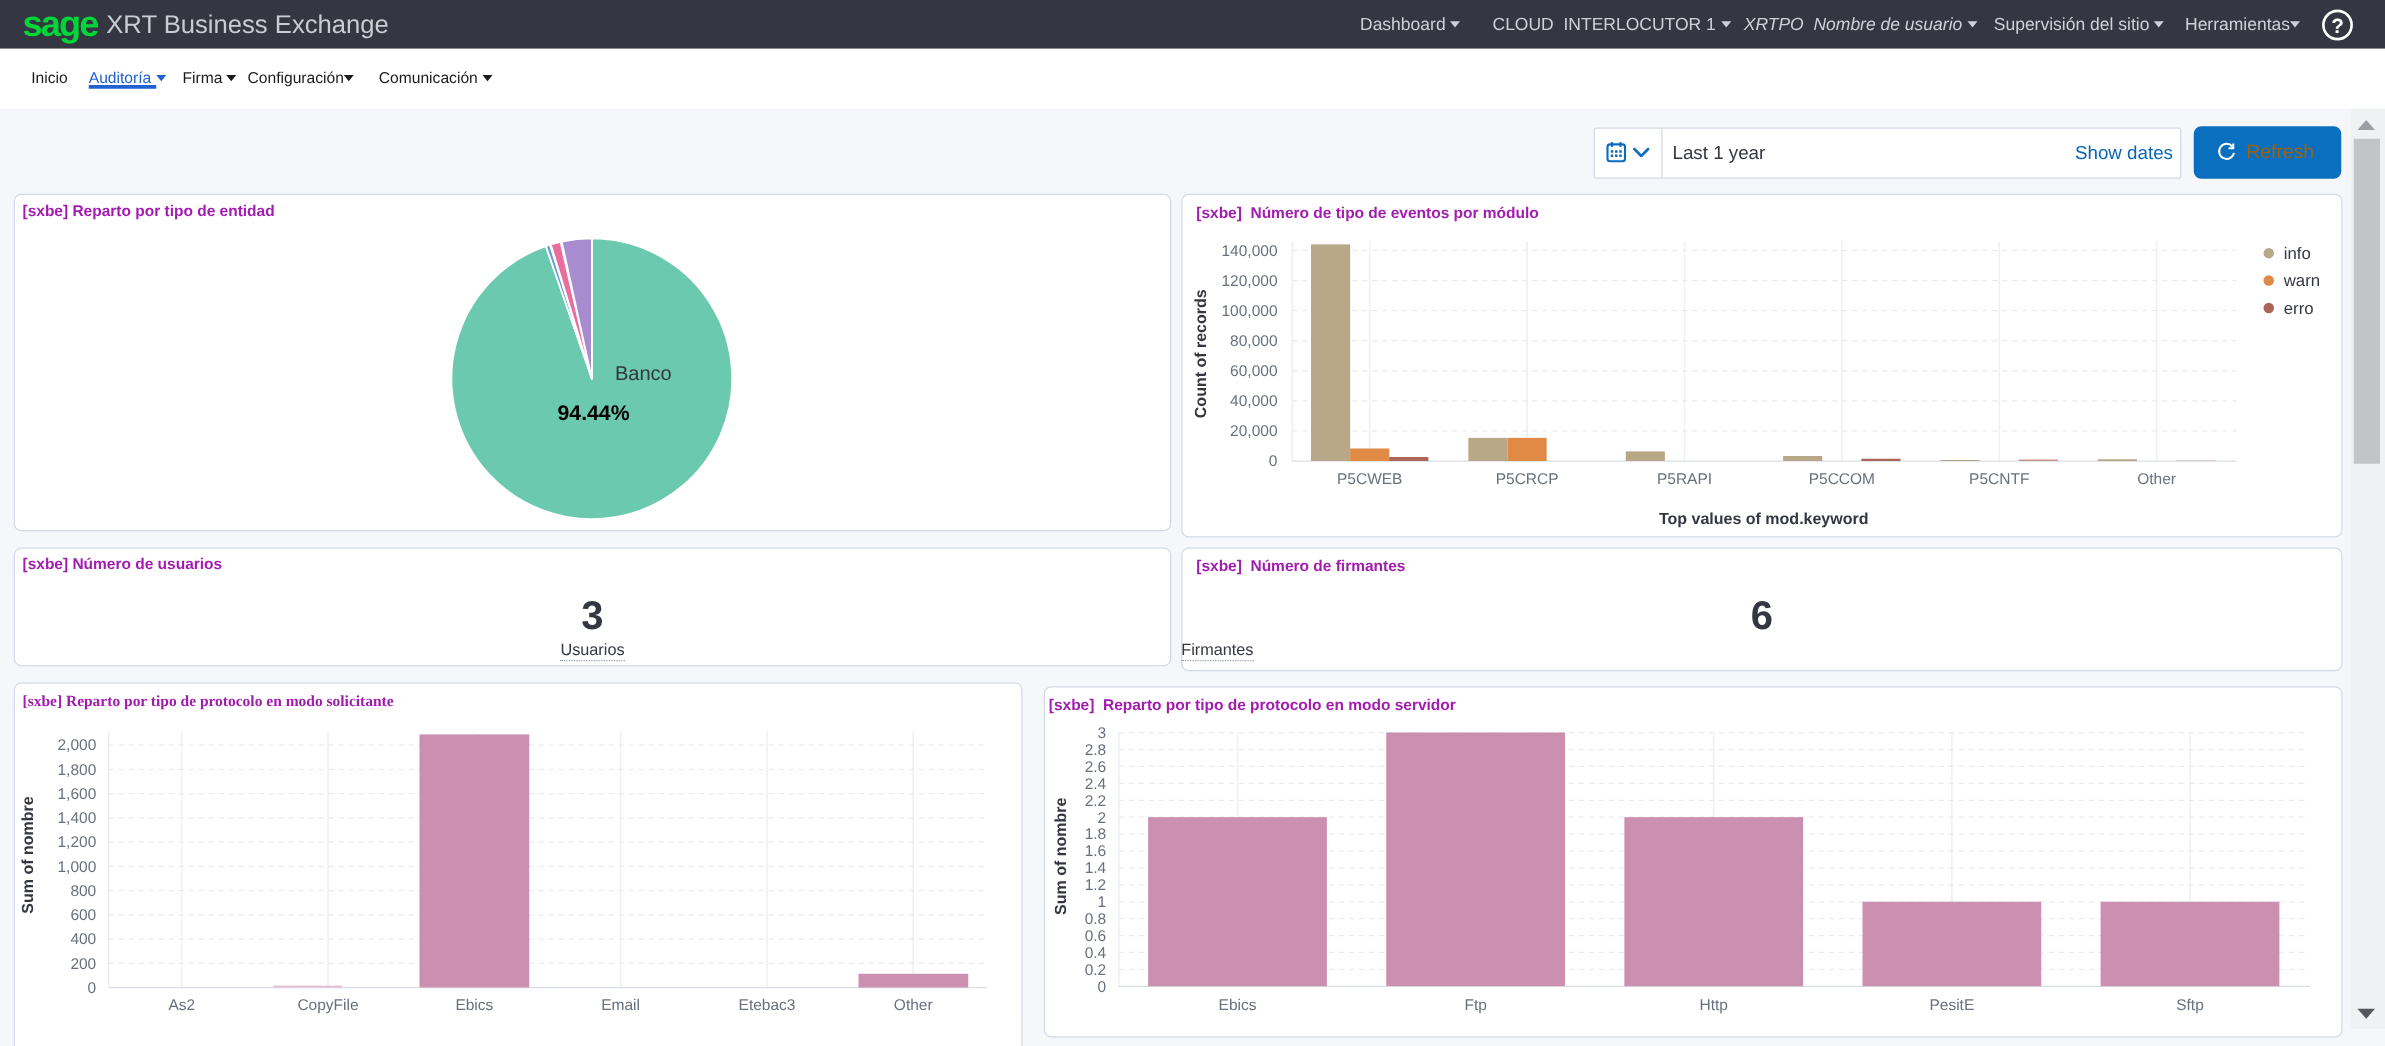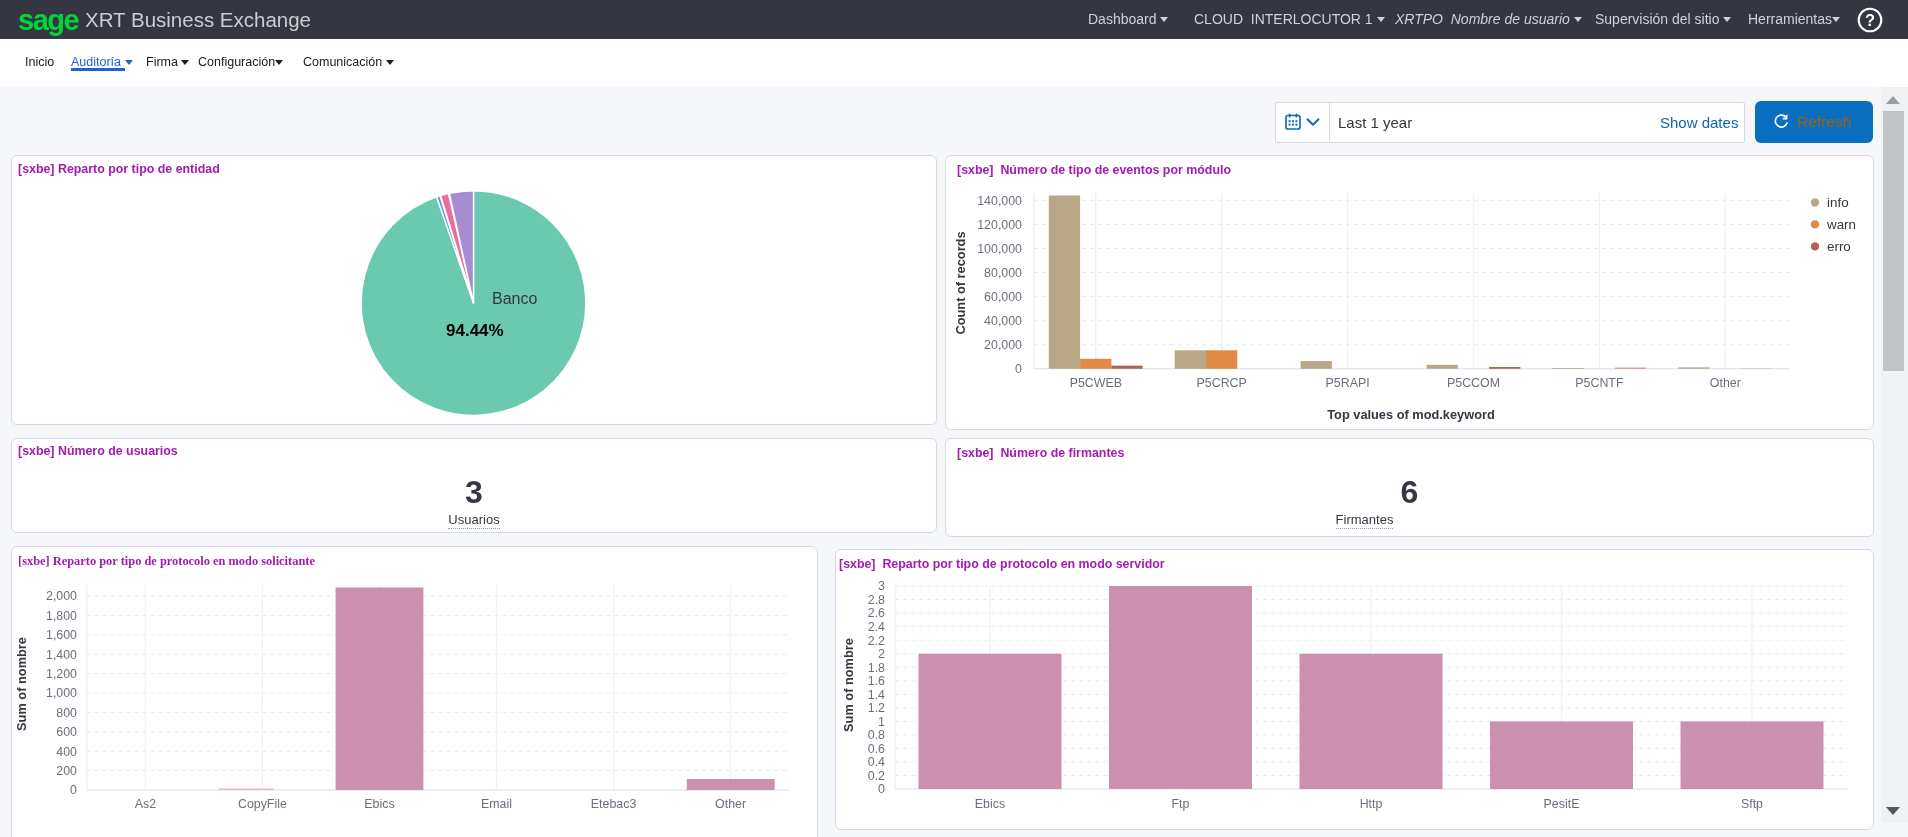--- a/index.html
+++ b/index.html
@@ -90,21 +90,21 @@
       <path d="M473.5 303 L440.66 195.61 A112.3 112.3 0 0 1 448.43 193.53 Z" fill="#e86f9d"></path>
       <path d="M473.5 303 L449.39 193.32 A112.3 112.3 0 0 1 473.5 190.7 Z" fill="#a88cd0"></path>
     </g>
     <text x="492" y="304" font-size="16" fill="#343741">Banco</text>
     <text x="446" y="336" font-size="17" font-weight="bold" fill="#000000">94.44%</text>
   </svg>
 
   <div class="abs" style="left:11px;top:474px;width:926px;text-align:center;font-size:32px;font-weight:bold;color:#343741;">3</div>
   <div class="abs" style="left:11px;top:512px;width:926px;text-align:center;font-size:13px;color:#343741;"><span style="border-bottom:1px dotted #98a2b3;padding-bottom:1px;">Usuarios</span></div>
   <div class="abs" style="left:945px;top:474px;width:929px;text-align:center;font-size:32px;font-weight:bold;color:#343741;">6</div>
-  <div class="abs" style="left:945px;top:512px;width:839px;text-align:center;font-size:13px;color:#343741;"><span style="border-bottom:1px dotted #98a2b3;padding-bottom:1px;">Firmantes</span></div>
+  <div class="abs" style="left:945px;top:512px;width:839px;text-align:left;font-size:13px;color:#343741;"><span style="border-bottom:1px dotted #98a2b3;padding-bottom:1px;">Firmantes</span></div>
 
   <svg class="abs" style="left:945px;top:155px;" width="929" height="275" viewBox="0 0 929 275">
     <g transform="translate(-945,-155)" id="c2">
 <line x1="1095.8" y1="193" x2="1095.8" y2="368.8" stroke="#eef1f5" stroke-width="1.3"></line>
 <line x1="1221.7" y1="193" x2="1221.7" y2="368.8" stroke="#eef1f5" stroke-width="1.3"></line>
 <line x1="1347.6" y1="193" x2="1347.6" y2="368.8" stroke="#eef1f5" stroke-width="1.3"></line>
 <line x1="1473.5" y1="193" x2="1473.5" y2="368.8" stroke="#eef1f5" stroke-width="1.3"></line>
 <line x1="1599.4" y1="193" x2="1599.4" y2="368.8" stroke="#eef1f5" stroke-width="1.3"></line>
 <line x1="1725.3" y1="193" x2="1725.3" y2="368.8" stroke="#eef1f5" stroke-width="1.3"></line>
 <line x1="1033.8" y1="193" x2="1033.8" y2="368.8" stroke="#e9ecf1" stroke-width="1"></line>

